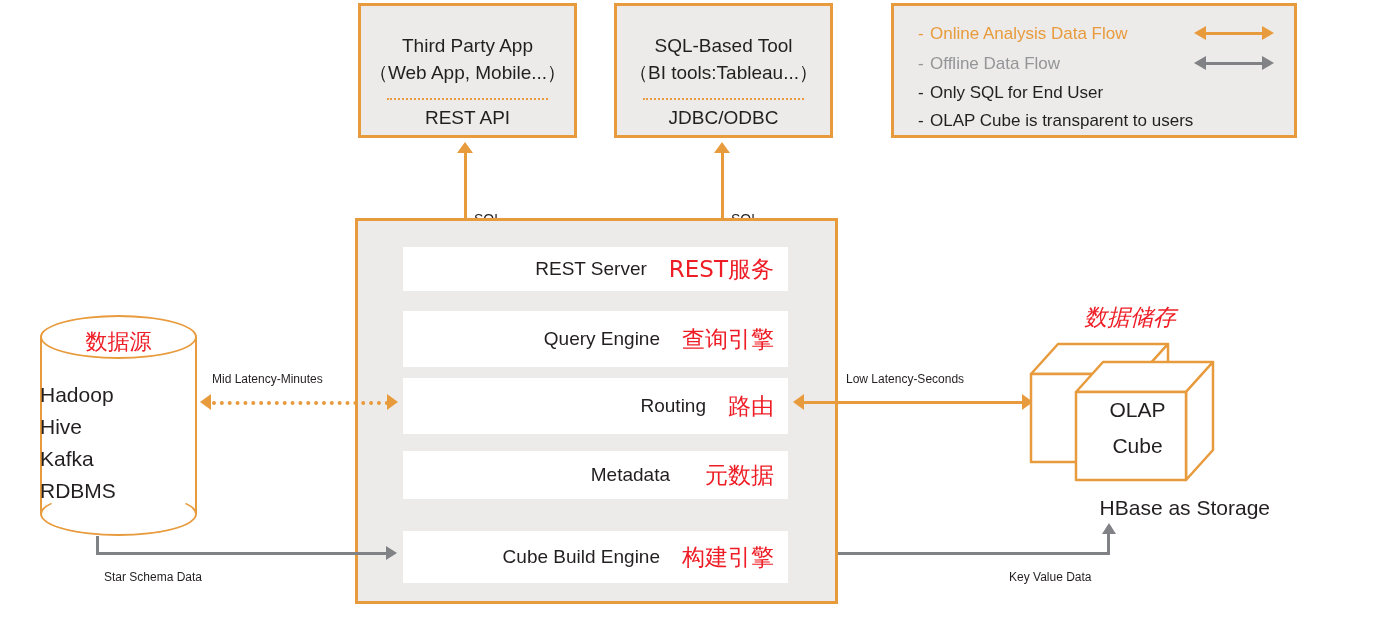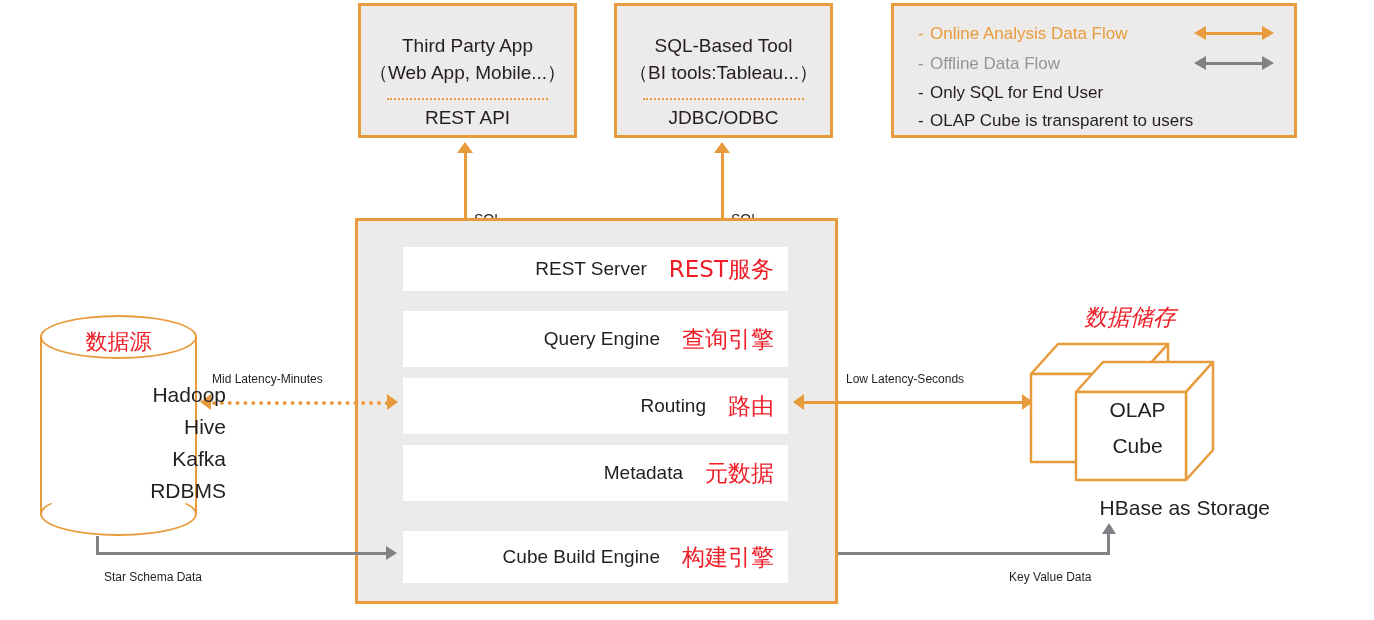--- a/index.html
+++ b/index.html
@@ -69,21 +69,21 @@
     position:absolute;left:0;top:177px;width:157px;height:44px;
     border:2.5px solid #E89B3C;border-radius:50%;
     box-sizing:border-box;border-top-color:transparent;
   }
   .cyl-label{
     position:absolute;left:0;width:157px;text-align:center;
     top:12px;font-size:22px;color:#EE1C25;
     font-family:"DejaVu Sans","Liberation Sans",sans-serif;z-index:3;
   }
   .cyl-items{
-    position:absolute;left:0;width:157px;top:64px;text-align:right;z-index:3;padding-left:29px;
+    position:absolute;left:0;width:157px;top:64px;text-align:left;z-index:3;
   }
   .cyl-items div{font-size:21px;line-height:32px;color:#231f20;}
 
   
   #cube-group{left:1028px;top:332px;width:205px;height:160px;}
   .cube-svg{position:absolute;left:0;top:0;}
   .storage-label{
     position:absolute;left:1010px;top:302px;width:240px;text-align:center;
     font-size:23px;color:#EE1C25;
     font-family:"DejaVu Sans","Liberation Sans",sans-serif;
@@ -184,21 +184,21 @@
     <span class="cn">REST服务</span>
   </div>
   <div class="layer" style="top:90px;height:56px;">
     <span class="en">Query Engine</span>
     <span class="cn">查询引擎</span>
   </div>
   <div class="layer" style="top:157px;height:56px;">
     <span class="en">Routing</span>
     <span class="cn">路由</span>
   </div>
-  <div class="layer" style="top:224px;height:56px;">
+  <div class="layer" style="top:230px;height:48px;gap:13px;">
     <span class="en">Metadata</span>
     <span class="cn">元数据</span>
   </div>
   <div class="layer" style="top:310px;height:52px;">
     <span class="en">Cube Build Engine</span>
     <span class="cn">构建引擎</span>
   </div>
 </div>
 
 <div class="abs" id="cylinder">

